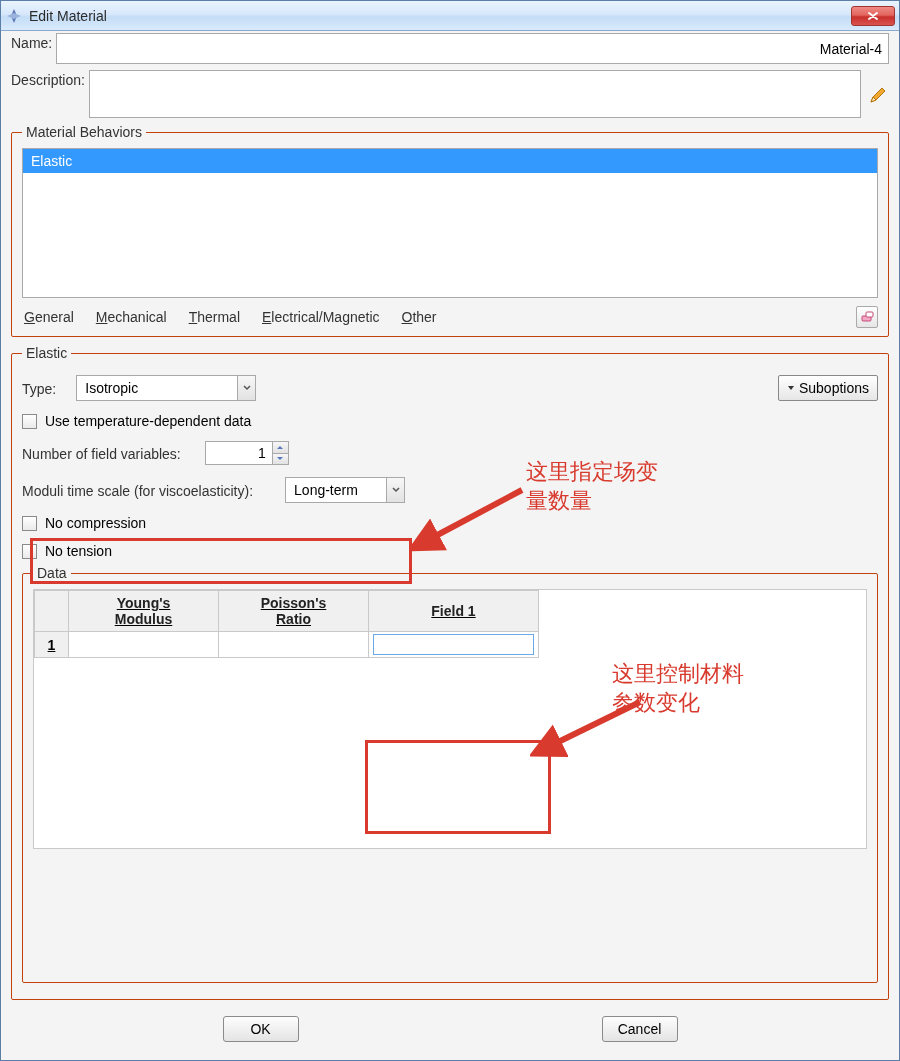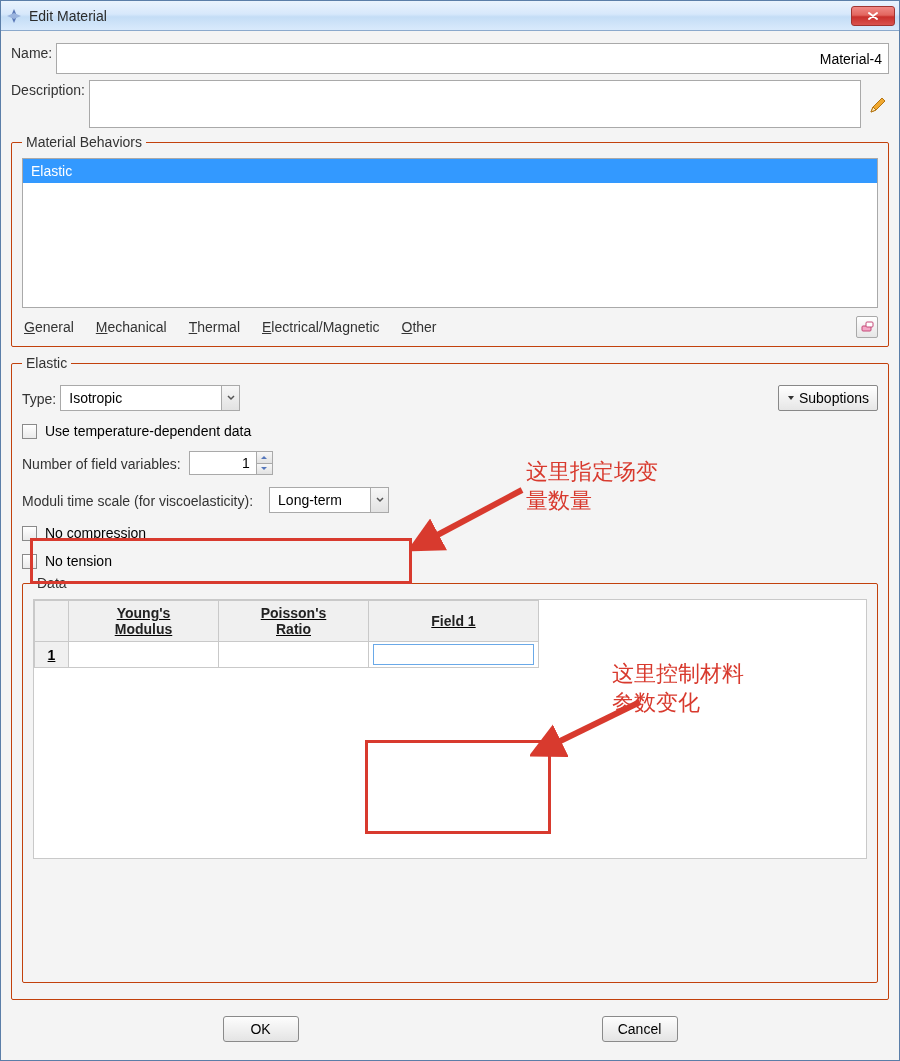--- a/index.html
+++ b/index.html
@@ -49,21 +49,21 @@
     border: 1px solid #a03430;
     border-radius: 3px;
     background: linear-gradient(to bottom, #f08985 0%, #e2665f 45%, #c9302c 55%, #d9534f 100%);
     display: flex;
     align-items: center;
     justify-content: center;
     cursor: pointer;
   }
   .closebtn svg { width: 12px; height: 10px; }
   .content {
-    padding: 12px 10px 10px 10px;
+    padding: 2px 10px 10px 10px;
     flex: 1;
     display: flex;
     flex-direction: column;
     background: #f4f4f4;
   }
   .row {
     display: flex;
     align-items: flex-start;
     margin-bottom: 6px;
   }
@@ -299,21 +299,21 @@
     line-height: 1.3;
     pointer-events: none;
     z-index: 50;
     white-space: pre;
   }
   .annarrow {
     position: absolute;
     pointer-events: none;
     z-index: 50;
   }
-  .fsrow { display:flex; align-items:center; margin:6px 0; }
+  .fsrow { display:flex; align-items:center; margin:6px 0;gap:16px; }
 </style>
 </head>
 <body>
 
 <div class="window">
   <div class="titlebar">
     <span class="titleicon">
       <svg viewBox="0 0 18 18">
           <polygon points="9,2 12,9 9,16 6,9" fill="#5b79b7"></polygon>
           <polygon points="2,9 9,6 16,9 9,12" fill="#9bb4de"></polygon>

